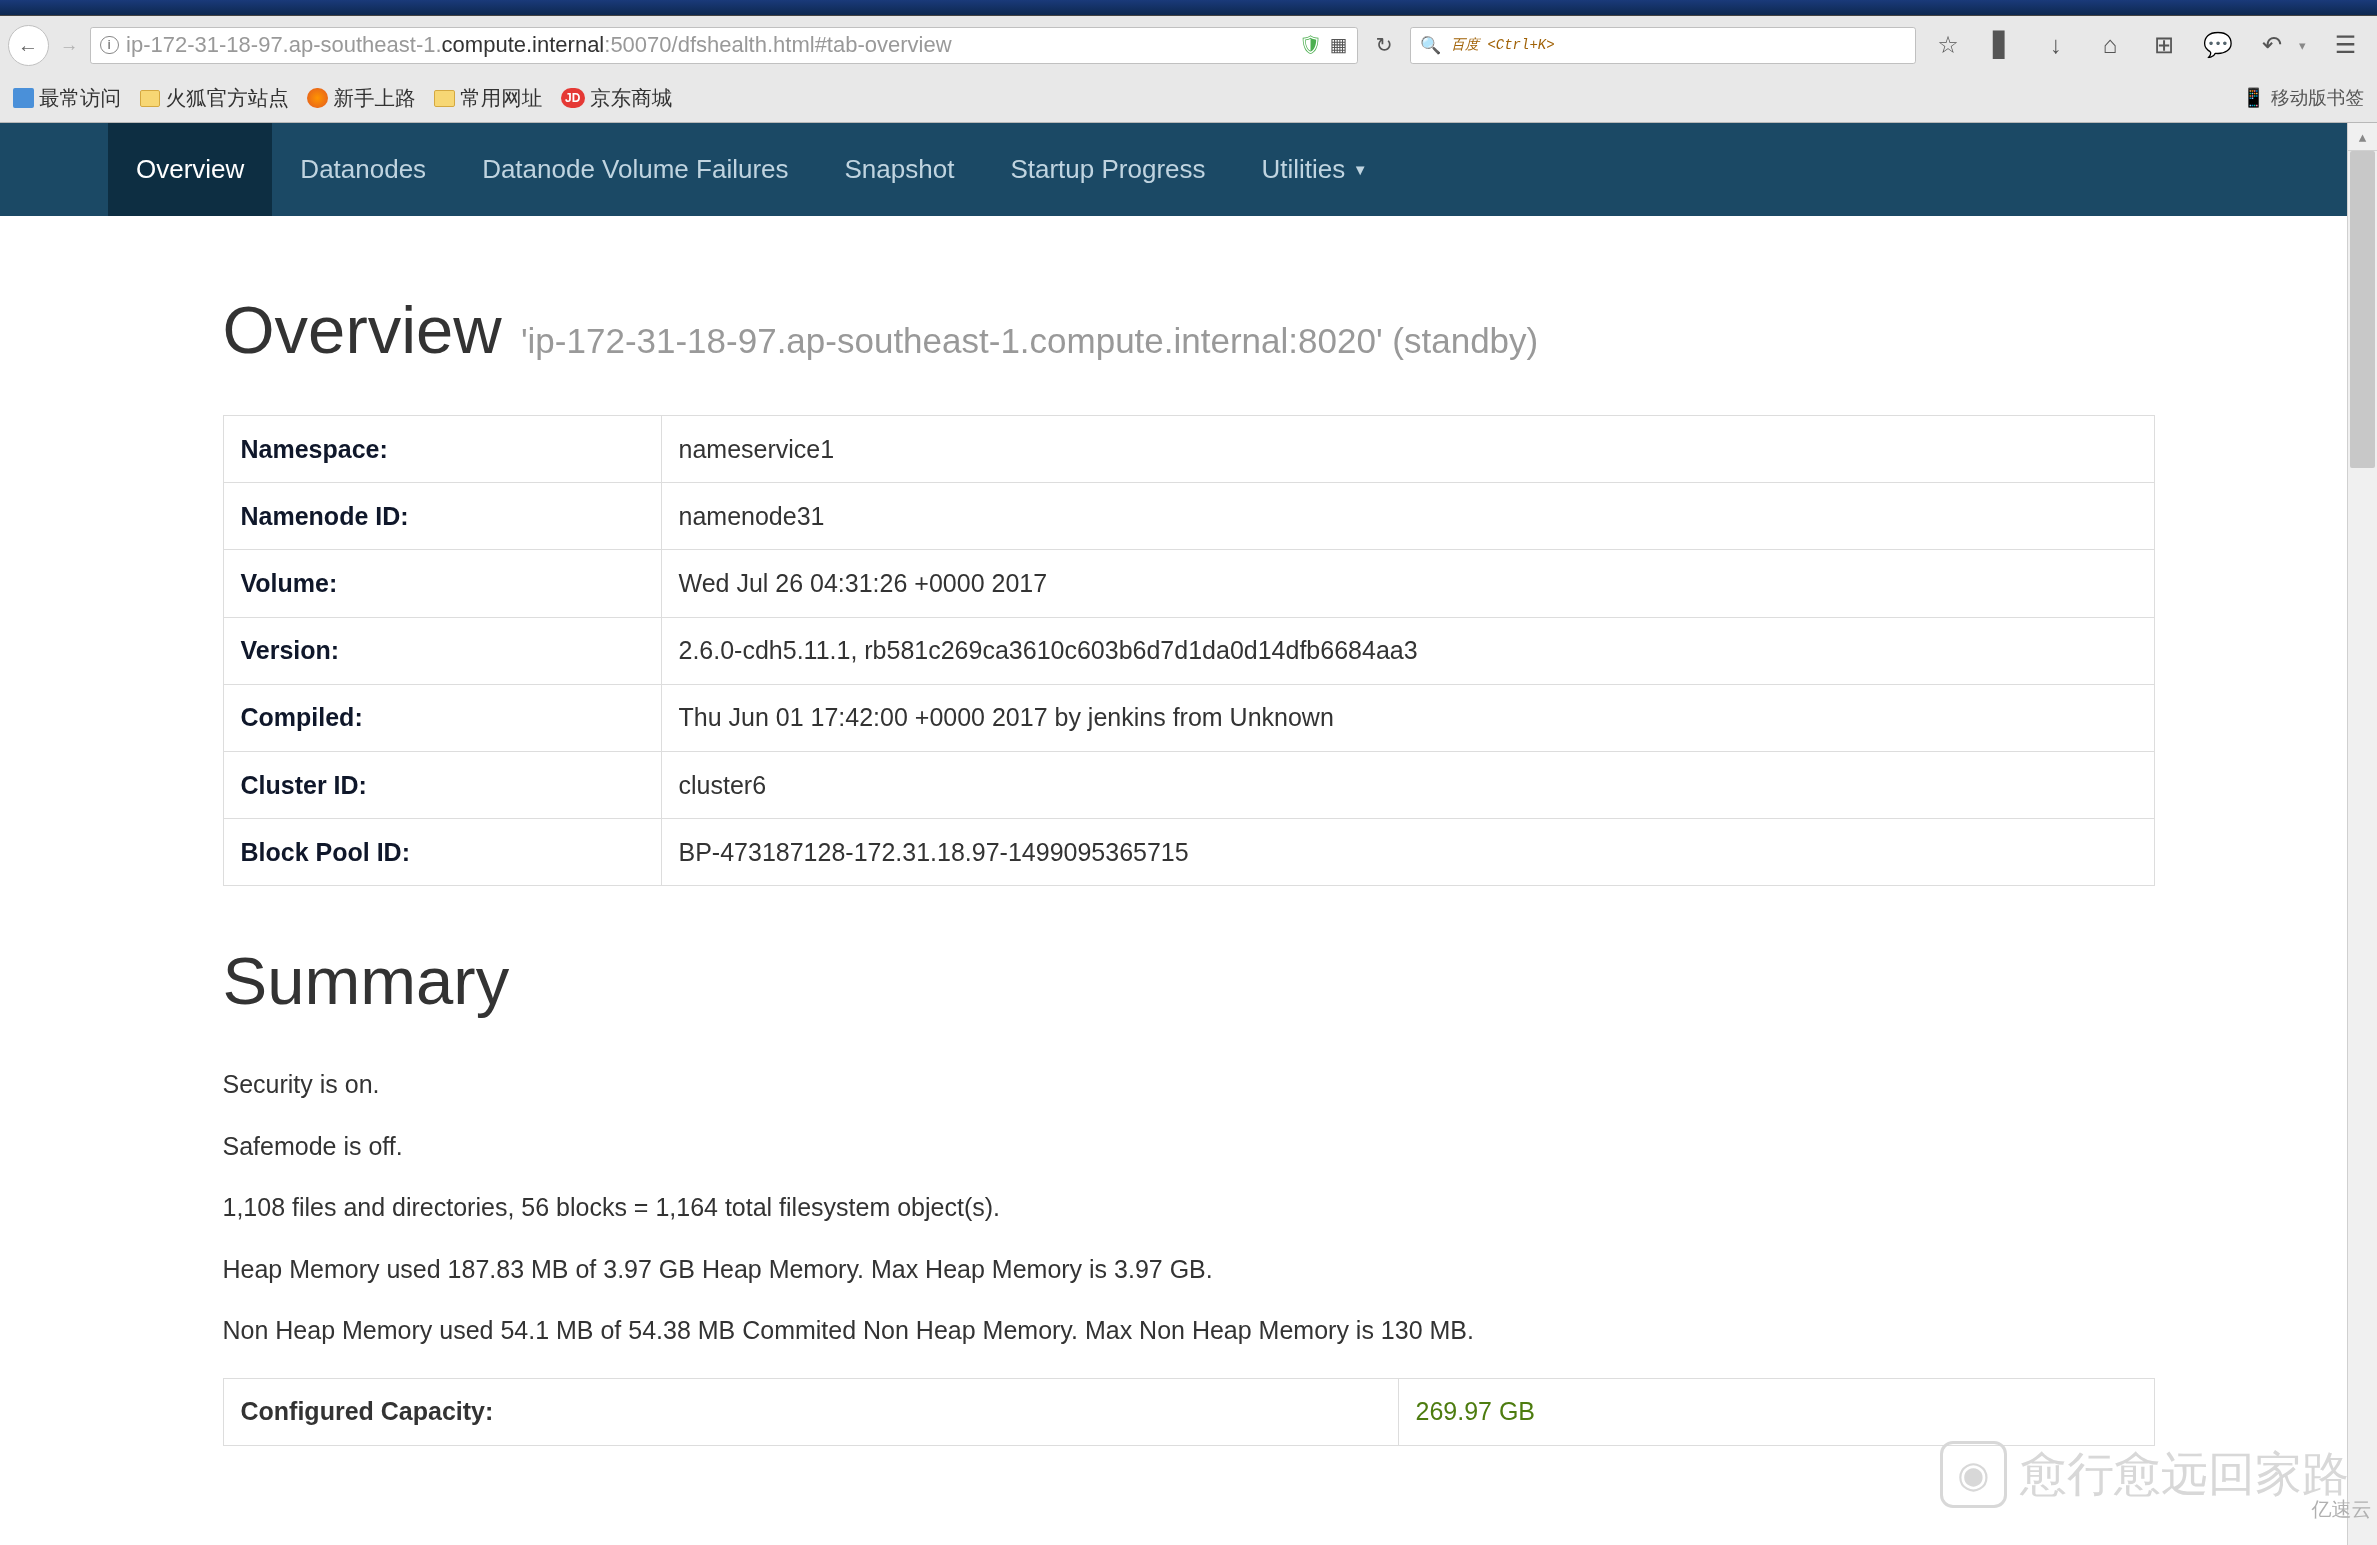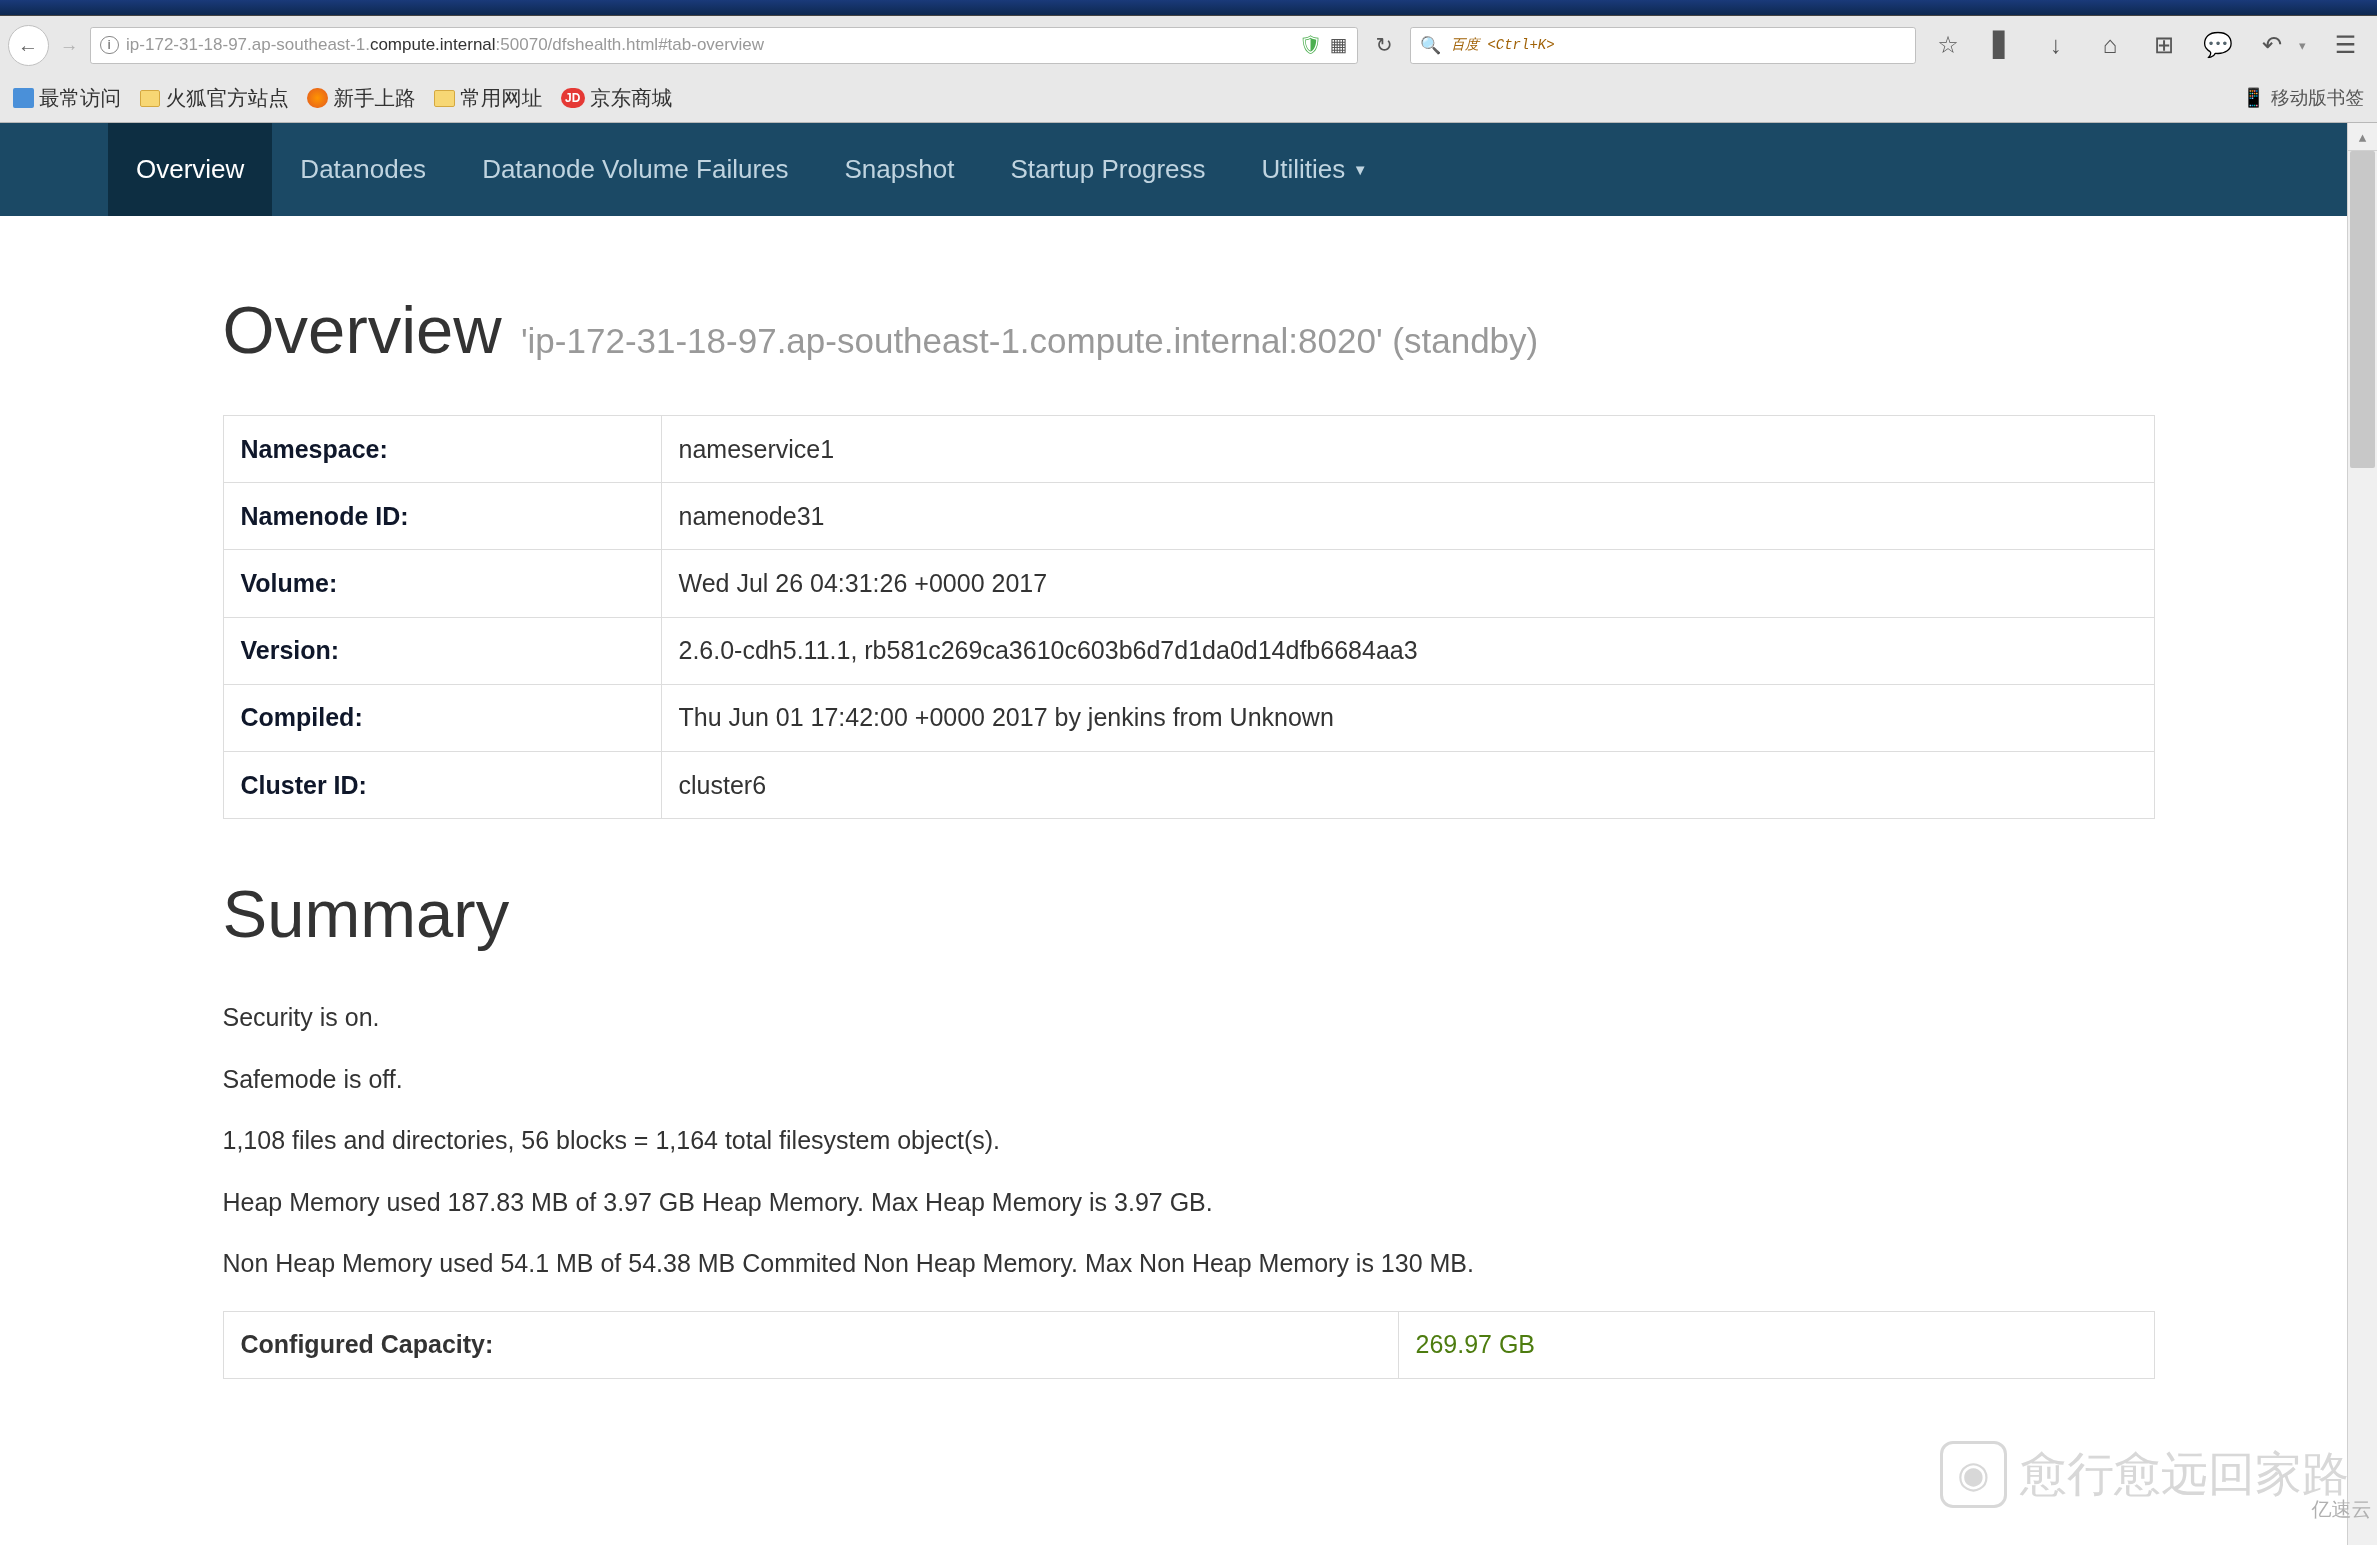--- a/index.html
+++ b/index.html
@@ -6,21 +6,21 @@
 body { font-family: -apple-system, BlinkMacSystemFont, "Segoe UI", Helvetica, Arial, sans-serif; background: #fff; width: 2377px; height: 1546px; overflow: hidden; transform-origin: top left; }
 
 
 .browser-top-bar { height: 16px; background: linear-gradient(to bottom, #1a3a7a, #0d2850); border-bottom: 0.9px solid #444; }
 .browser-chrome { background: #e8e8e8; border-bottom: 0.9px solid #b8b8b8; }
 .addr-row { display: flex; align-items: center; height: 58px; padding: 5.6px 7.5px; gap: 5.6px; }
 .back-btn { width: 41px; height: 41px; border-radius: 50%; background: #fff; border: 0.9px solid #c0c0c0; display: flex; align-items: center; justify-content: center; color: #666; font-size: 20.5px; cursor: pointer; }
 .fwd-btn { width: 30px; height: 41px; display: flex; align-items: center; justify-content: center; color: #b0b0b0; font-size: 18.6px; }
 .addr-box { flex: 0 0 1268px; height: 37px; background: #fff; border: 0.9px solid #c0c0c0; border-radius: 2.8px; display: flex; align-items: center; padding: 0 9.3px; gap: 7.5px; }
 .info-icon { width: 18.6px; height: 18.6px; border: 1.4px solid #888; border-radius: 50%; display: inline-flex; align-items: center; justify-content: center; font-size: 12px; color: #888; font-weight: bold; }
-.url-text { color: #999; font-size: 17px; flex: 1; white-space: nowrap; overflow: hidden; }
+.url-text { color: #999; font-size: 22px; flex: 1; white-space: nowrap; overflow: hidden; }
 .url-text .bold { color: #333; font-weight: 500; }
 .shield-icon { color: #4CAF50; font-size: 18.6px; }
 .qr-icon { color: #555; font-size: 18.6px; }
 .reload-btn { width: 34px; height: 34px; color: #555; font-size: 20.5px; display: flex; align-items: center; justify-content: center; margin: 0 3.7px; }
 .search-box { flex: 1; height: 37px; background: #fff; border: 0.9px solid #c0c0c0; border-radius: 2.8px; display: flex; align-items: center; padding: 0 9.3px; gap: 9.3px; }
 .search-icon { color: #888; font-size: 17px; }
 .search-text { color: #a16207; font-size: 14px; font-style: italic; font-family: Liberation Mono, monospace; }
 .toolbar-icons { display: flex; align-items: center; gap: 0; }
 .tb-icon { width: 54px; height: 45px; display: flex; align-items: center; justify-content: center; color: #555; font-size: 24px; cursor: pointer; }
 .tb-arrow { width: 22.4px; color: #888; font-size: 13px; }
@@ -177,20 +177,24 @@
           <td>2.6.0-cdh5.11.1, rb581c269ca3610c603b6d7d1da0d14dfb6684aa3</td>
         </tr>
         <tr>
           <th>Compiled:</th>
           <td>Thu Jun 01 17:42:00 +0000 2017 by jenkins from Unknown</td>
         </tr>
         <tr>
           <th>Cluster ID:</th>
           <td>cluster6</td>
         </tr>
+        <tr>
+          <th>Block Pool ID:</th>
+          <td>BP-473187128-172.31.18.97-1499095365715</td>
+        </tr>
       </tbody>
   </table>
 
   <h2 class="summary-title">Summary</h2>
   <div id="summary-lines">
       <p class="summary-line">Security is on.</p>
       <p class="summary-line">Safemode is off.</p>
       <p class="summary-line">1,108 files and directories, 56 blocks = 1,164 total filesystem object(s).</p>
       <p class="summary-line">Heap Memory used 187.83 MB of 3.97 GB Heap Memory. Max Heap Memory is 3.97 GB.</p>
       <p class="summary-line">Non Heap Memory used 54.1 MB of 54.38 MB Commited Non Heap Memory. Max Non Heap Memory is 130 MB.</p>

